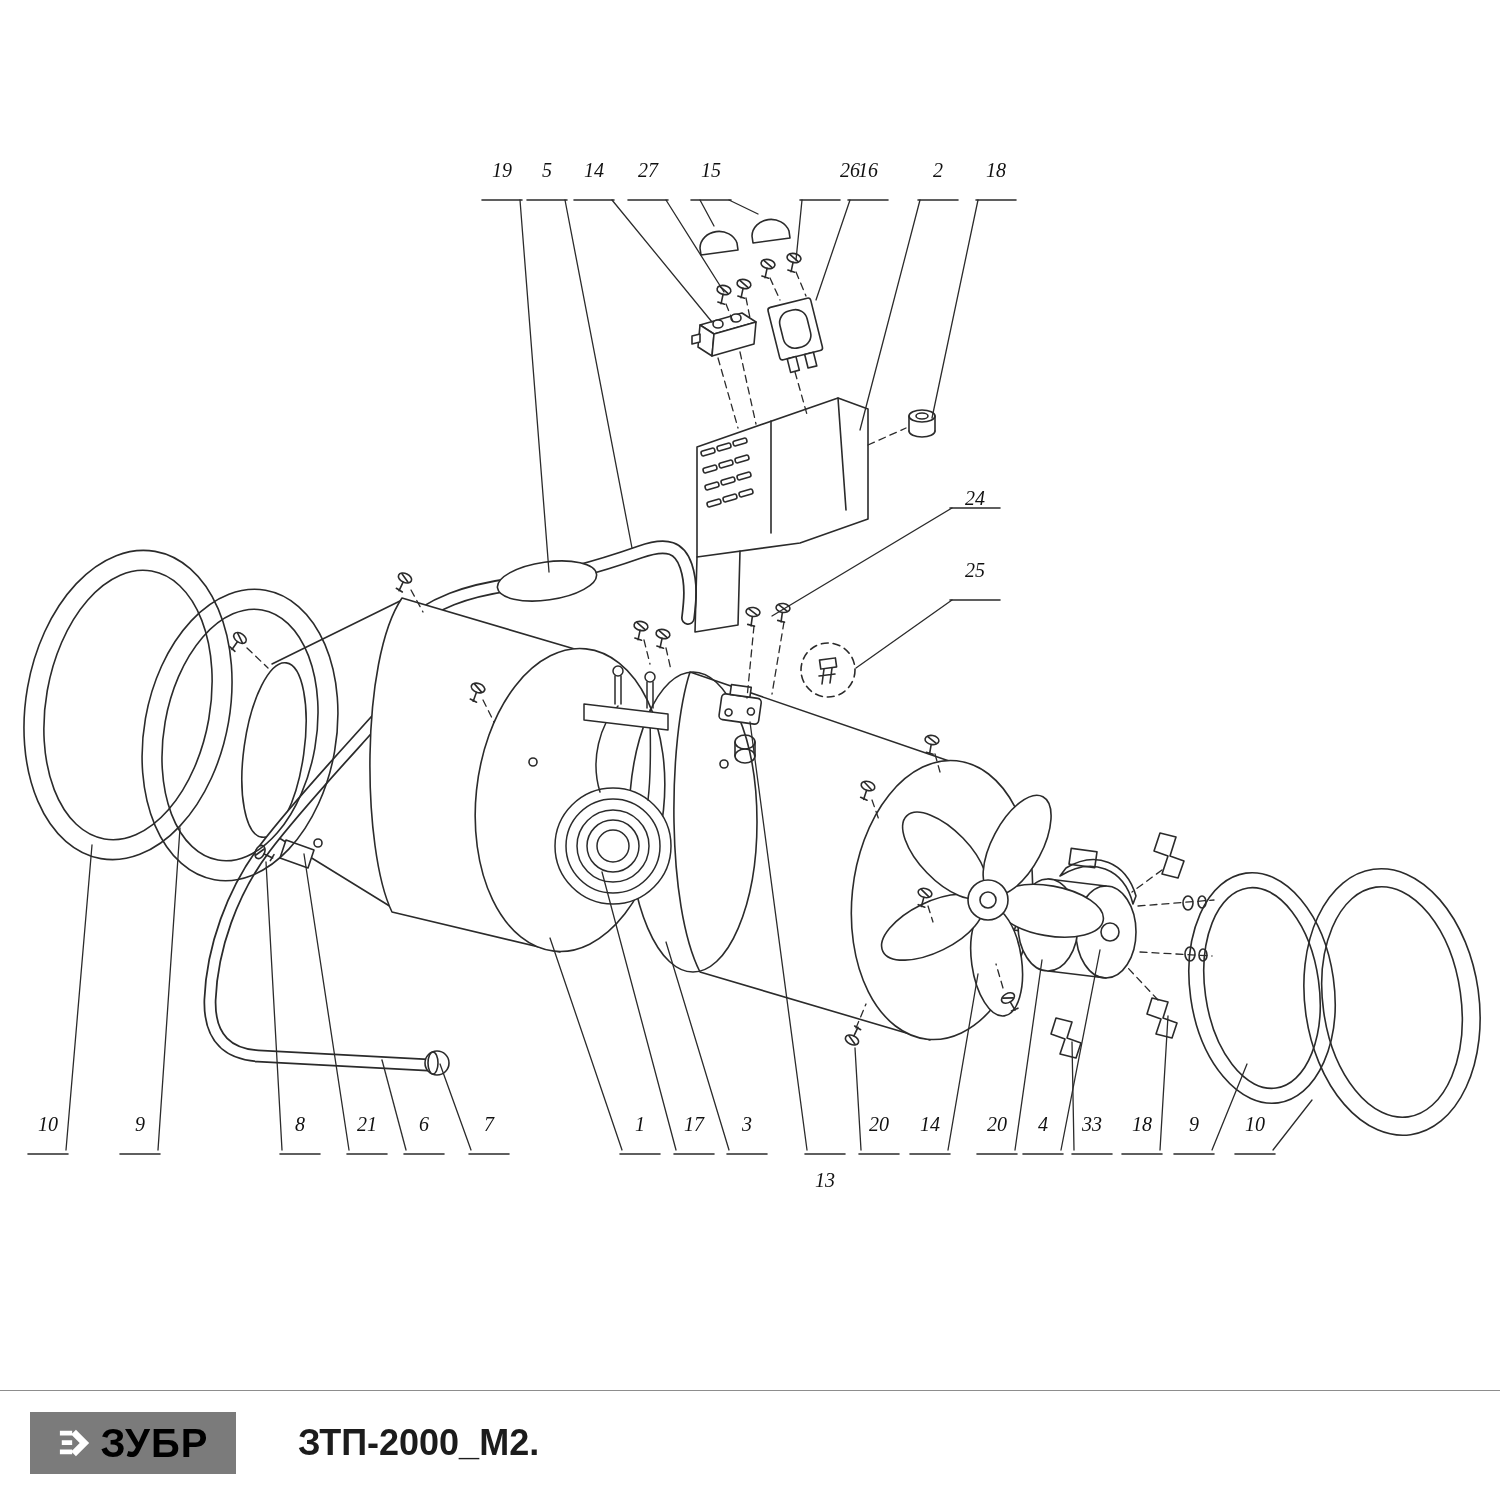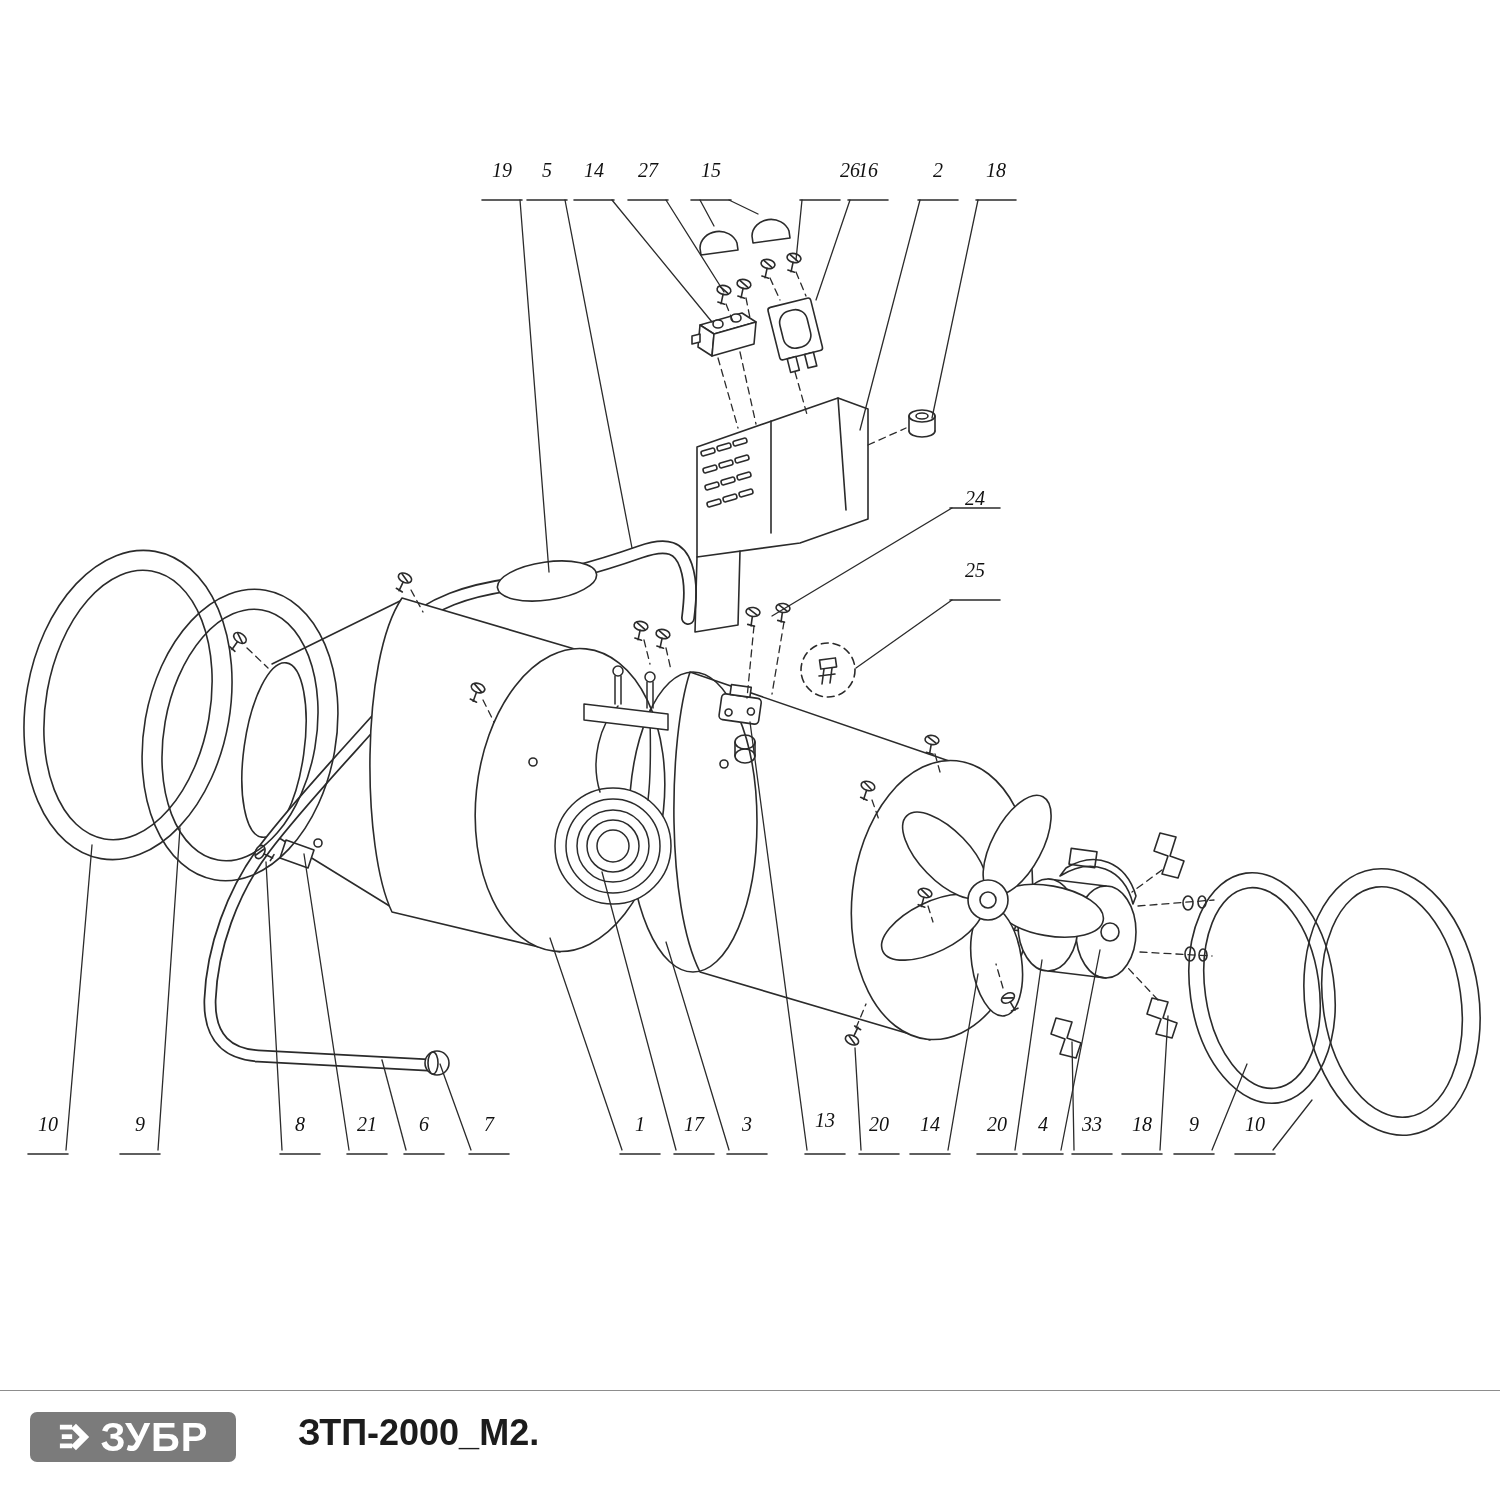--- a/index.html
+++ b/index.html
@@ -21,31 +21,30 @@
     line-height:1.2;
     color:#111;
     white-space:nowrap;
   }
   .footer-rule {
     position:absolute; left:0; right:0; top:1390px;
     border-top:1.5px solid #8d8d8d;
   }
   .logo {
     position:absolute; left:30px; top:1412px;
-    width:206px; height:50px;
+    width:206px; height:62px;
     background:#7b7b7b;
-    color:#ffffff;
+    color:#000000;
     display:flex; align-items:center; justify-content:center; gap:9px;
-    font-weight:bold; font-size:40px; letter-spacing:1px;border-radius:7px;
+    font-weight:bold; font-size:40px; letter-spacing:1px;
   }
   .caption {
     position:absolute; left:298px; top:1412px; height:62px;
     display:flex; align-items:center; gap:12px;
     white-space:nowrap;
-    flex-direction:column;
   }
   .model { font-size:36px; font-weight:bold; color:#1c1c1c; }
   .scheme { font-size:33px; color:#3a3a3a; }
 </style>
 </head>
 <body>
 
 <div class="stage">
 
 <svg class="diagram" width="1500" height="1500" viewBox="0 0 1500 1500">
@@ -350,21 +349,21 @@
 
 <div class="callout" style="left:48px;top:1112px">10</div>
 <div class="callout" style="left:140px;top:1112px">9</div>
 <div class="callout" style="left:300px;top:1112px">8</div>
 <div class="callout" style="left:367px;top:1112px">21</div>
 <div class="callout" style="left:424px;top:1112px">6</div>
 <div class="callout" style="left:489px;top:1112px">7</div>
 <div class="callout" style="left:640px;top:1112px">1</div>
 <div class="callout" style="left:694px;top:1112px">17</div>
 <div class="callout" style="left:747px;top:1112px">3</div>
-<div class="callout" style="left:825px;top:1108px">13</div>
+<div class="callout" style="left:825px;top:1168px">13</div>
 <div class="callout" style="left:879px;top:1112px">20</div>
 <div class="callout" style="left:930px;top:1112px">14</div>
 <div class="callout" style="left:997px;top:1112px">20</div>
 <div class="callout" style="left:1043px;top:1112px">4</div>
 <div class="callout" style="left:1092px;top:1112px">33</div>
 <div class="callout" style="left:1142px;top:1112px">18</div>
 <div class="callout" style="left:1194px;top:1112px">9</div>
 <div class="callout" style="left:1255px;top:1112px">10</div>
 
 <div class="footer-rule"></div>

